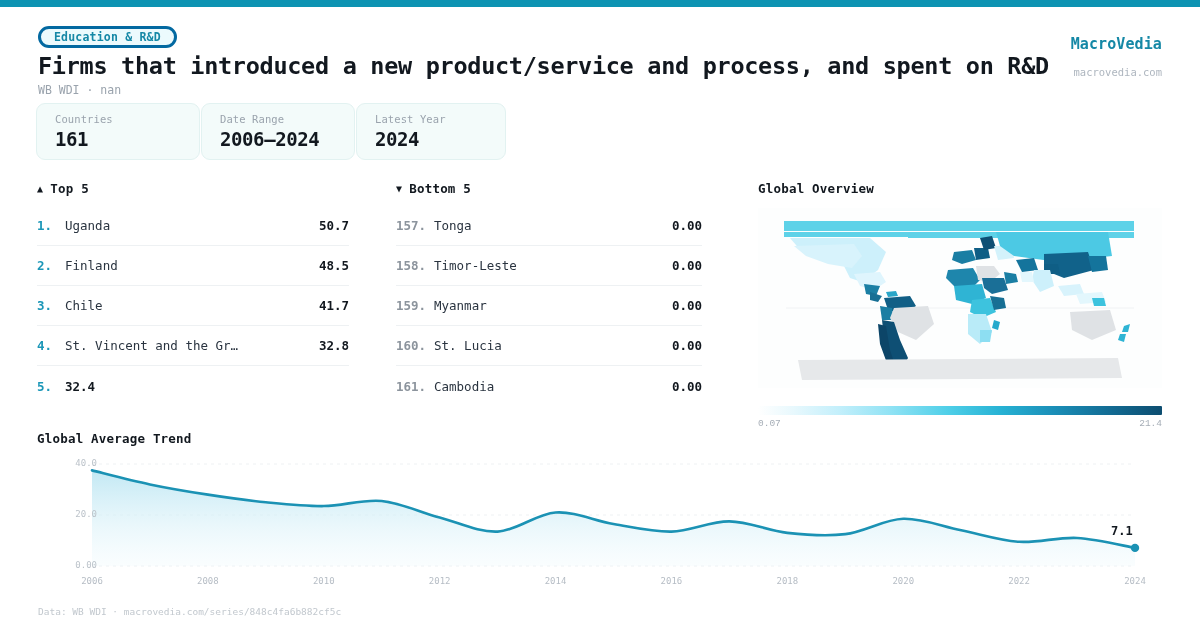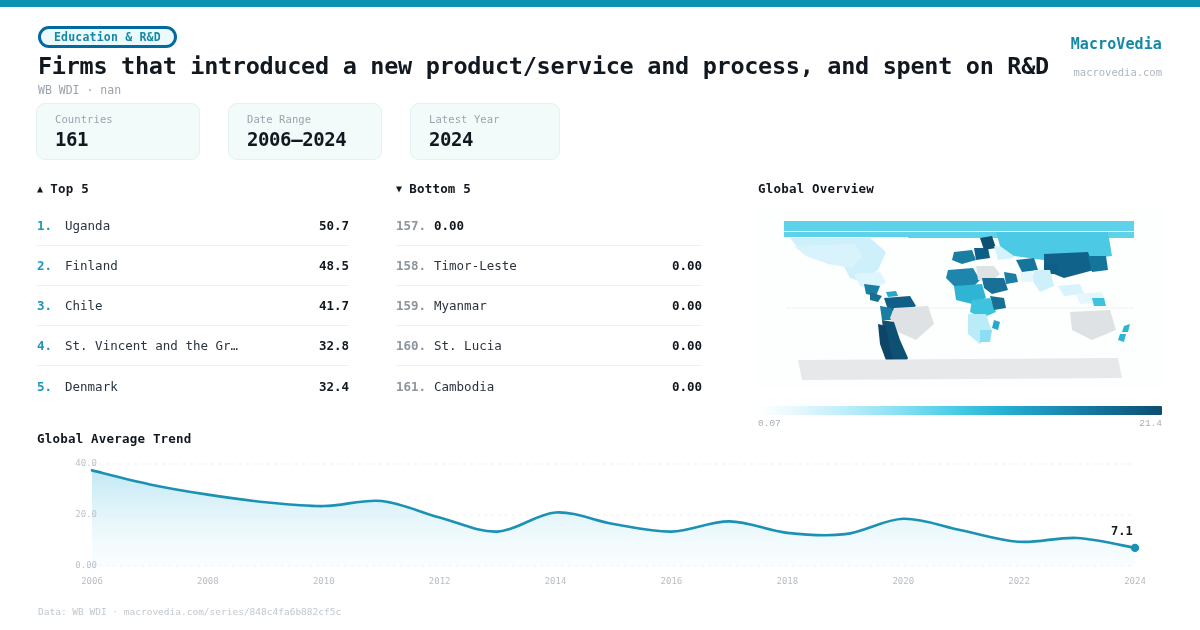--- a/index.html
+++ b/index.html
@@ -43,21 +43,21 @@
     font-size: 11.5px; color: #9aa3ad;
   }
   .brand {
     position: absolute; right: 38px; top: 28px;
     text-align: right;
   }
   .brand-name { font-size: 15px; font-weight: bold; color: #1588a6; letter-spacing: .1px; }
   .brand-url  { font-size: 10.5px; color: #aeb6bf; margin-top: 13px; }
 
   
-  .stats { position: absolute; left: 36px; top: 103px; display: flex; gap: 28px; }
+  .stats { position: absolute; left: 36px; top: 103px; display: flex; gap: 1px; }
   .stat {
     height: 57px; padding: 9px 18px 0 18px;
     border: 1px solid #e2f2f1;
     border-radius: 9px;
     background: #f3fbfa;
     display: flex; flex-direction: column; justify-content: flex-start;
   }
   .stat-label { font-size: 10.5px; color: #9aa3ad; letter-spacing: .1px; }
   .stat-value { font-size: 19px; font-weight: bold; color: #12181f; margin-top: 3px; letter-spacing: -.4px; }
   .stat.w1 { width: 164px; } .stat.w2 { width: 154px; }
@@ -185,34 +185,34 @@
       <span class="cname">Chile</span>
       <span class="cval">41.7</span>
     </div>
     <div class="row">
       <span class="rank">4.</span>
       <span class="cname">St. Vincent and the Gr…</span>
       <span class="cval">32.8</span>
     </div>
     <div class="row">
       <span class="rank">5.</span>
-      <span class="cname">Denmark</span>
       <span class="cval">32.4</span>
     </div>
   </div>
 </div>
 
 <div class="list-bottom">
   <div class="panel-title">
     <span class="arrow">▼</span>
     <span>Bottom 5</span>
   </div>
   <div class="rows">
     <div class="row">
       <span class="rank wide">157.</span>
+      <span class="cname">Tonga</span>
       <span class="cval">0.00</span>
     </div>
     <div class="row">
       <span class="rank wide">158.</span>
       <span class="cname">Timor-Leste</span>
       <span class="cval">0.00</span>
     </div>
     <div class="row">
       <span class="rank wide">159.</span>
       <span class="cname">Myanmar</span>

